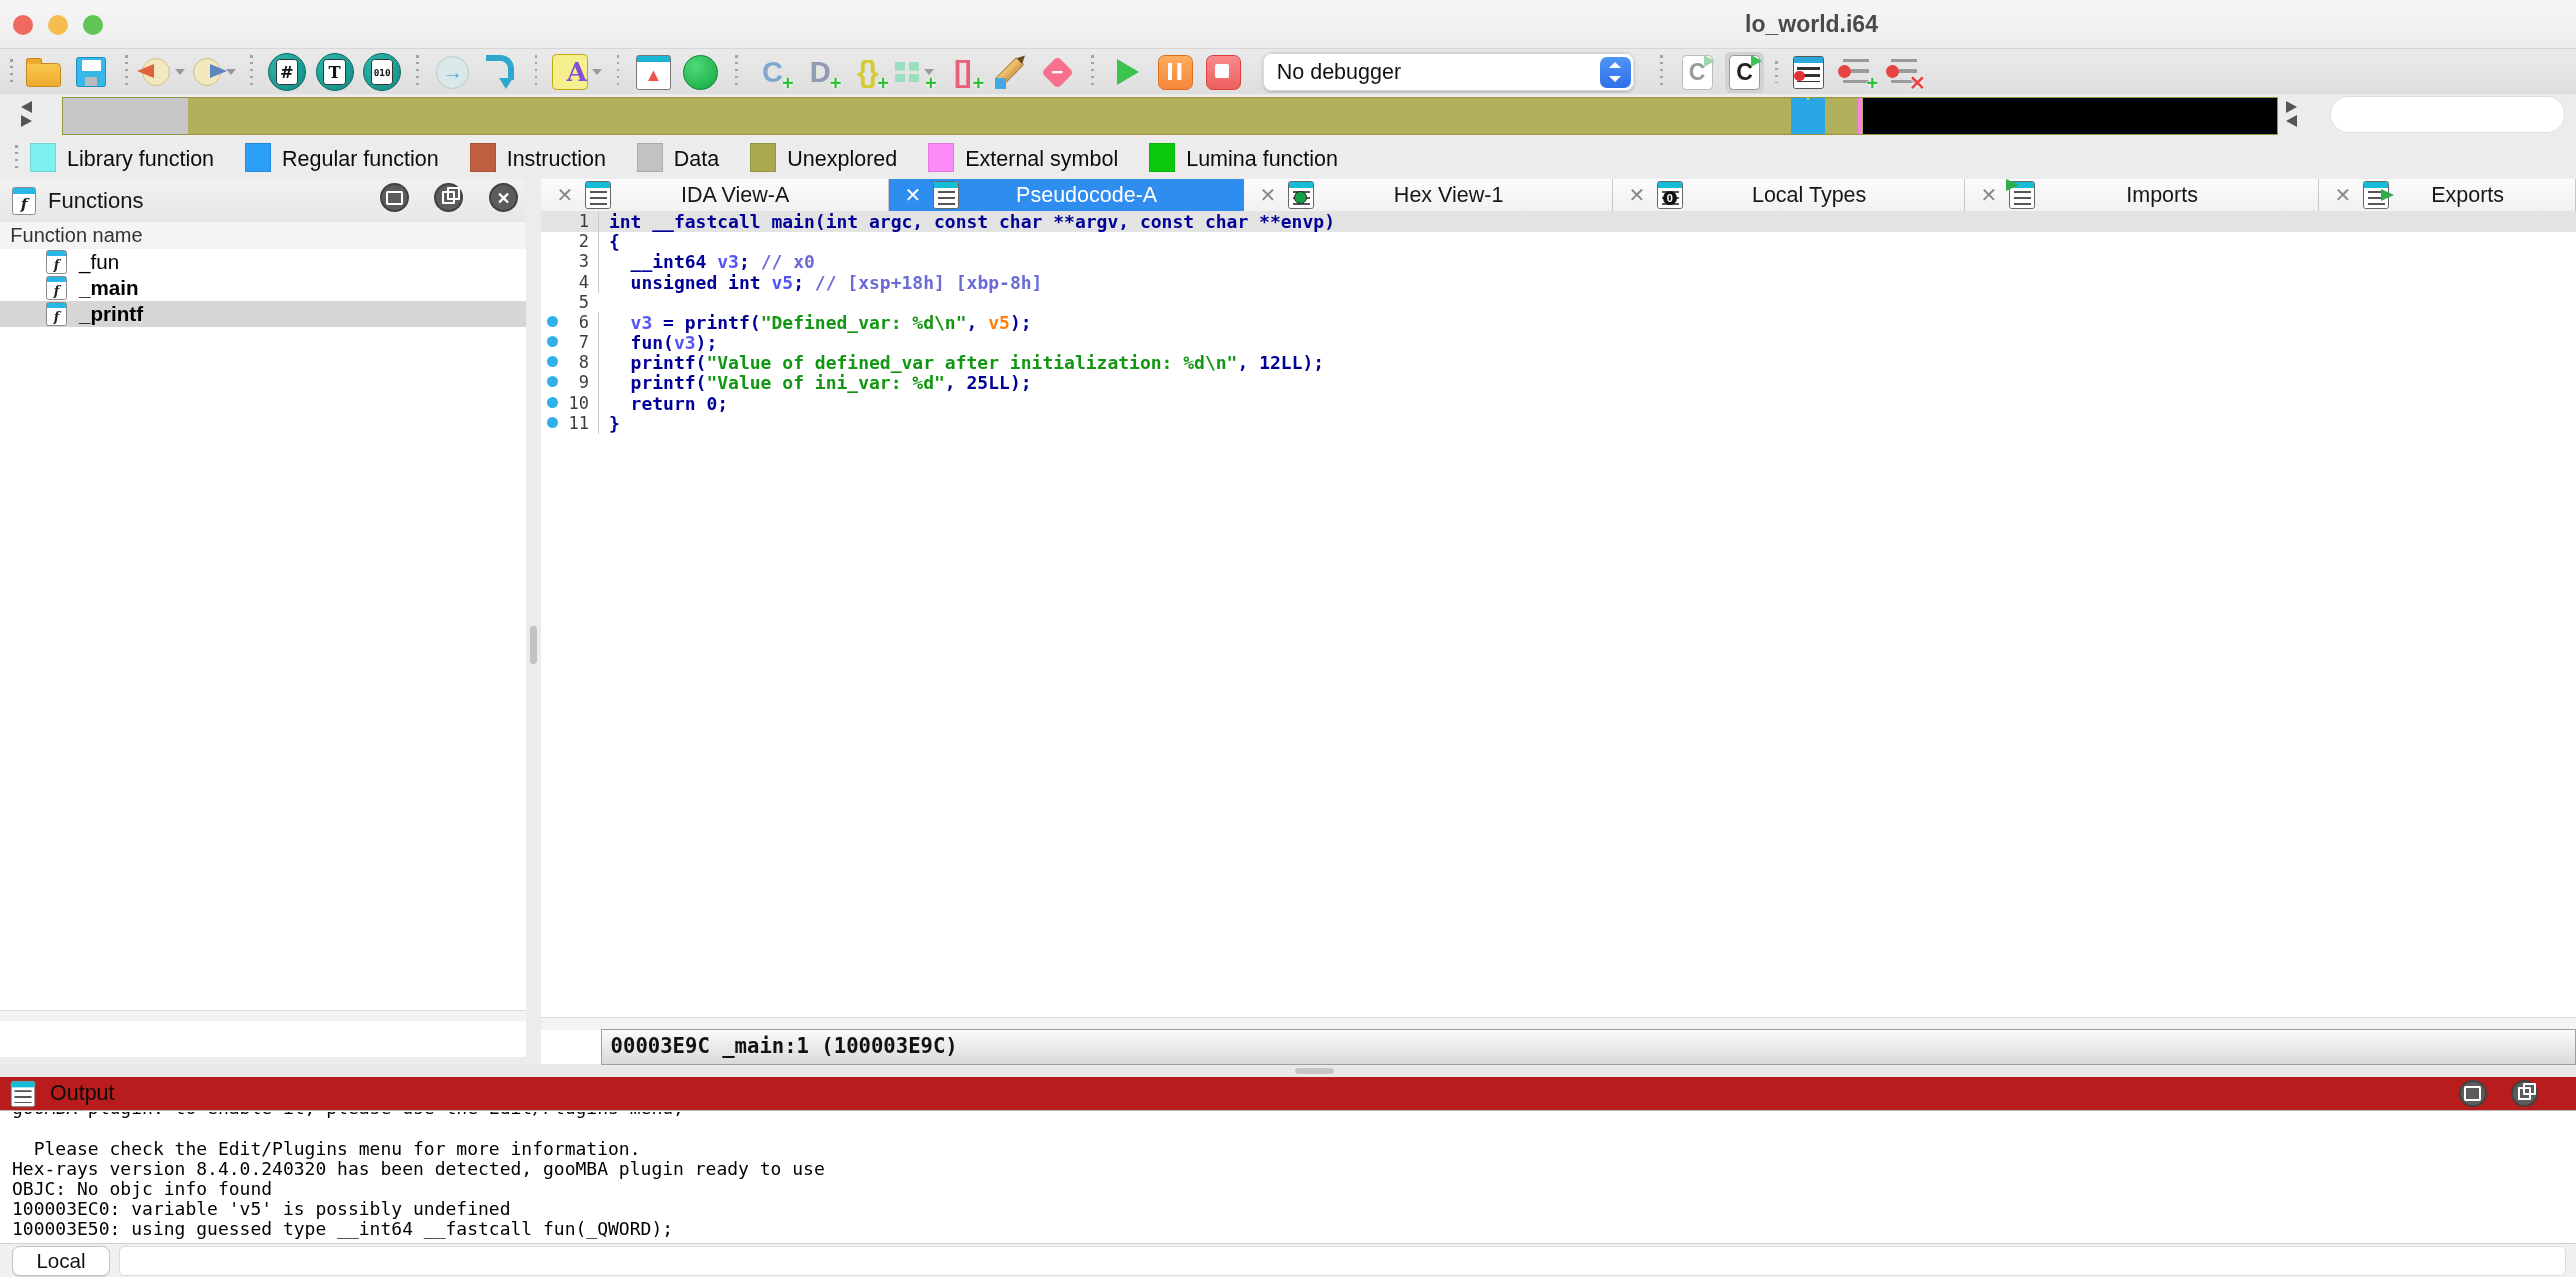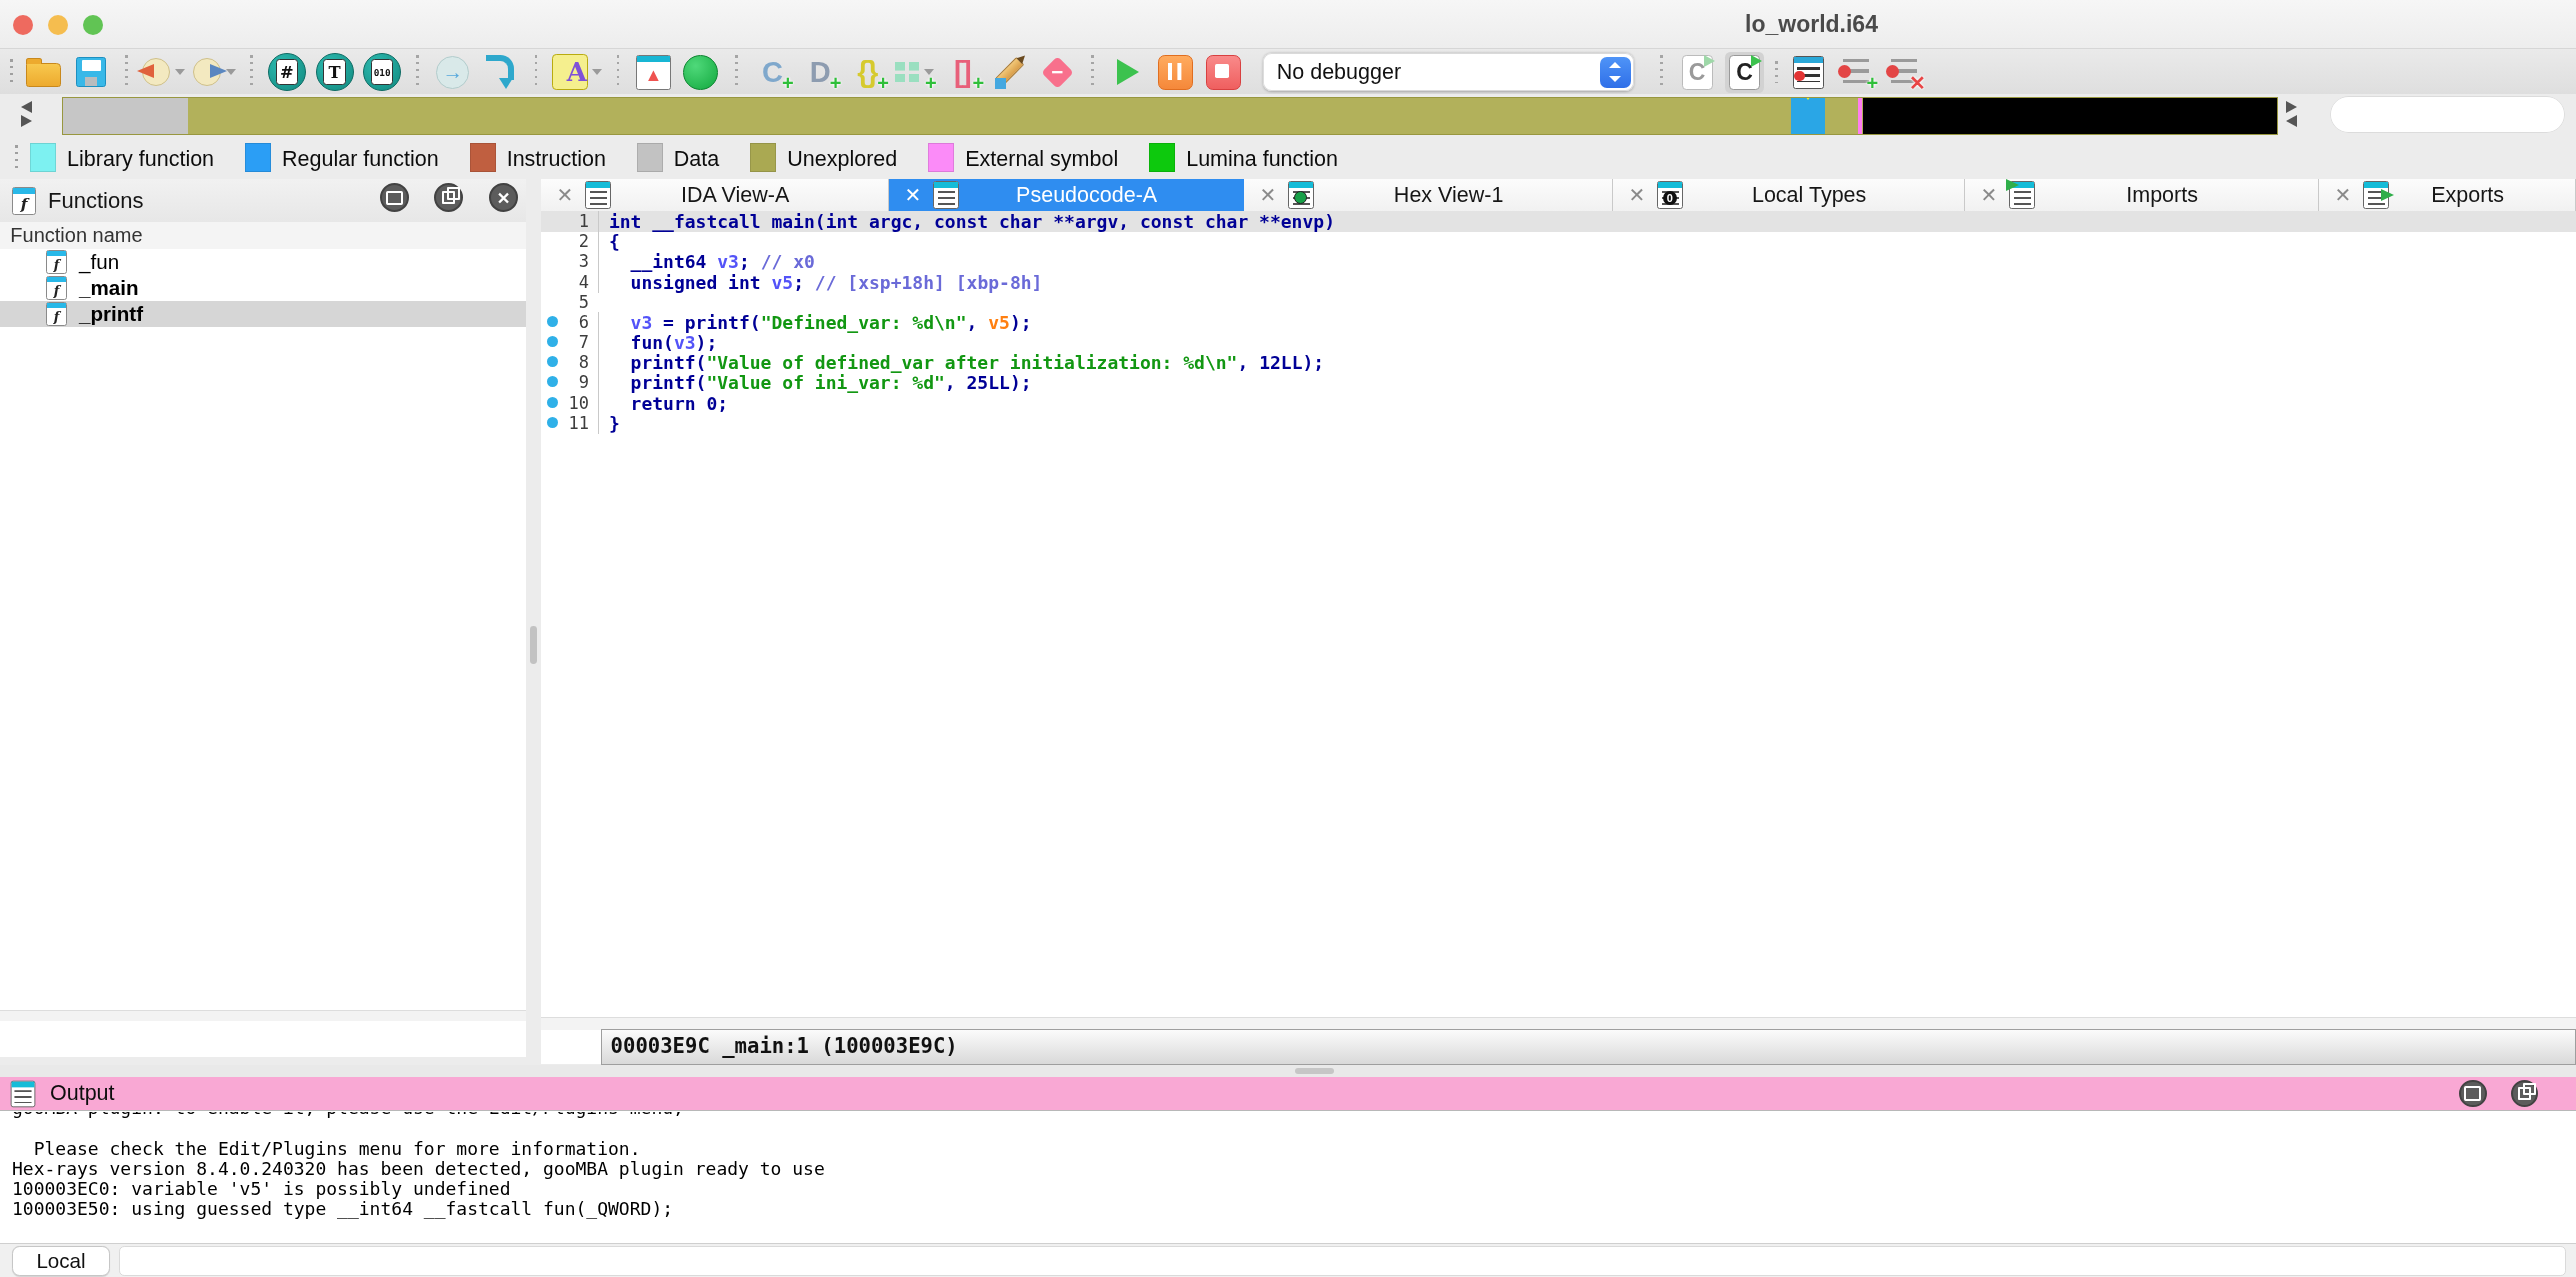--- a/index.html
+++ b/index.html
@@ -261,21 +261,21 @@
     border-top:0.9px solid #ddd;}
   .cstatus{position:absolute;left:60px;right:0;top:850px;height:36px;box-sizing:border-box;
     background:linear-gradient(#fbfbfb,#d9d9d9);border:0.9px solid #9e9e9e;
     font:700 20.6px "DejaVu Sans Mono",monospace;line-height:33px;padding-left:8.6px;color:#111;}
 
   
   .hsplit{position:absolute;left:0;right:0;top:1065px;height:12px;background:#e9e9e9;}
   .hsplit::after{content:"";position:absolute;left:1295px;top:2.6px;width:39px;height:6.9px;
     background:#c6c6c6;border-radius:3.4px;}
   .outpanel{position:absolute;left:0;right:0;top:1077px;height:167px;background:#fff;}
-  .ohead{position:absolute;top:0;left:0;right:0;height:33px;background:#f9a8d4;
+  .ohead{position:absolute;top:0;left:0;right:0;height:33px;background:#b91c1c;
     border-bottom:0.9px solid #b8b8b8;display:flex;align-items:center;}
   .ohead .tabico{margin-left:10.3px;transform:scale(.95);}
   .ohead .ttl{font-size:21.5px;color:#0d0d0d;margin-left:13.7px;}
   .obtns{margin-left:auto;display:flex;gap:24px;margin-right:38px;}
   .obtns .rbtn{position:static;width:27.5px;height:27.5px;}
   .olog{position:absolute;top:35px;left:0;right:0;bottom:1.7px;background:#fff;overflow:hidden;
     font-family:"DejaVu Sans Mono",monospace;font-size:18px;color:#000;padding-left:12px;}
   .oclip{height:6.9px;overflow:hidden;}
   .oclip span{display:block;margin-top:-15.5px;white-space:pre;}
   .oline{height:20px;line-height:20px;white-space:pre;}
@@ -635,20 +635,21 @@
           </span>
       </span>
     </div>
     <div class="olog" id="olog">
         <div class="oclip">
           <span>gooMBA plugin: to enable it, please use the Edit/Plugins menu,</span>
         </div>
         <div class="oline"></div>
         <div class="oline">  Please check the Edit/Plugins menu for more information.</div>
         <div class="oline">Hex-rays version 8.4.0.240320 has been detected, gooMBA plugin ready to use</div>
+        <div class="oline">OBJC: No objc info found</div>
         <div class="oline">100003EC0: variable 'v5' is possibly undefined</div>
         <div class="oline">100003E50: using guessed type __int64 __fastcall fun(_QWORD);</div>
       </div>
   </div>
 
   <div class="pybar">
     <span class="pybtn">Local</span>
     <input class="pyinput" type="text" style="">
   </div>
 

